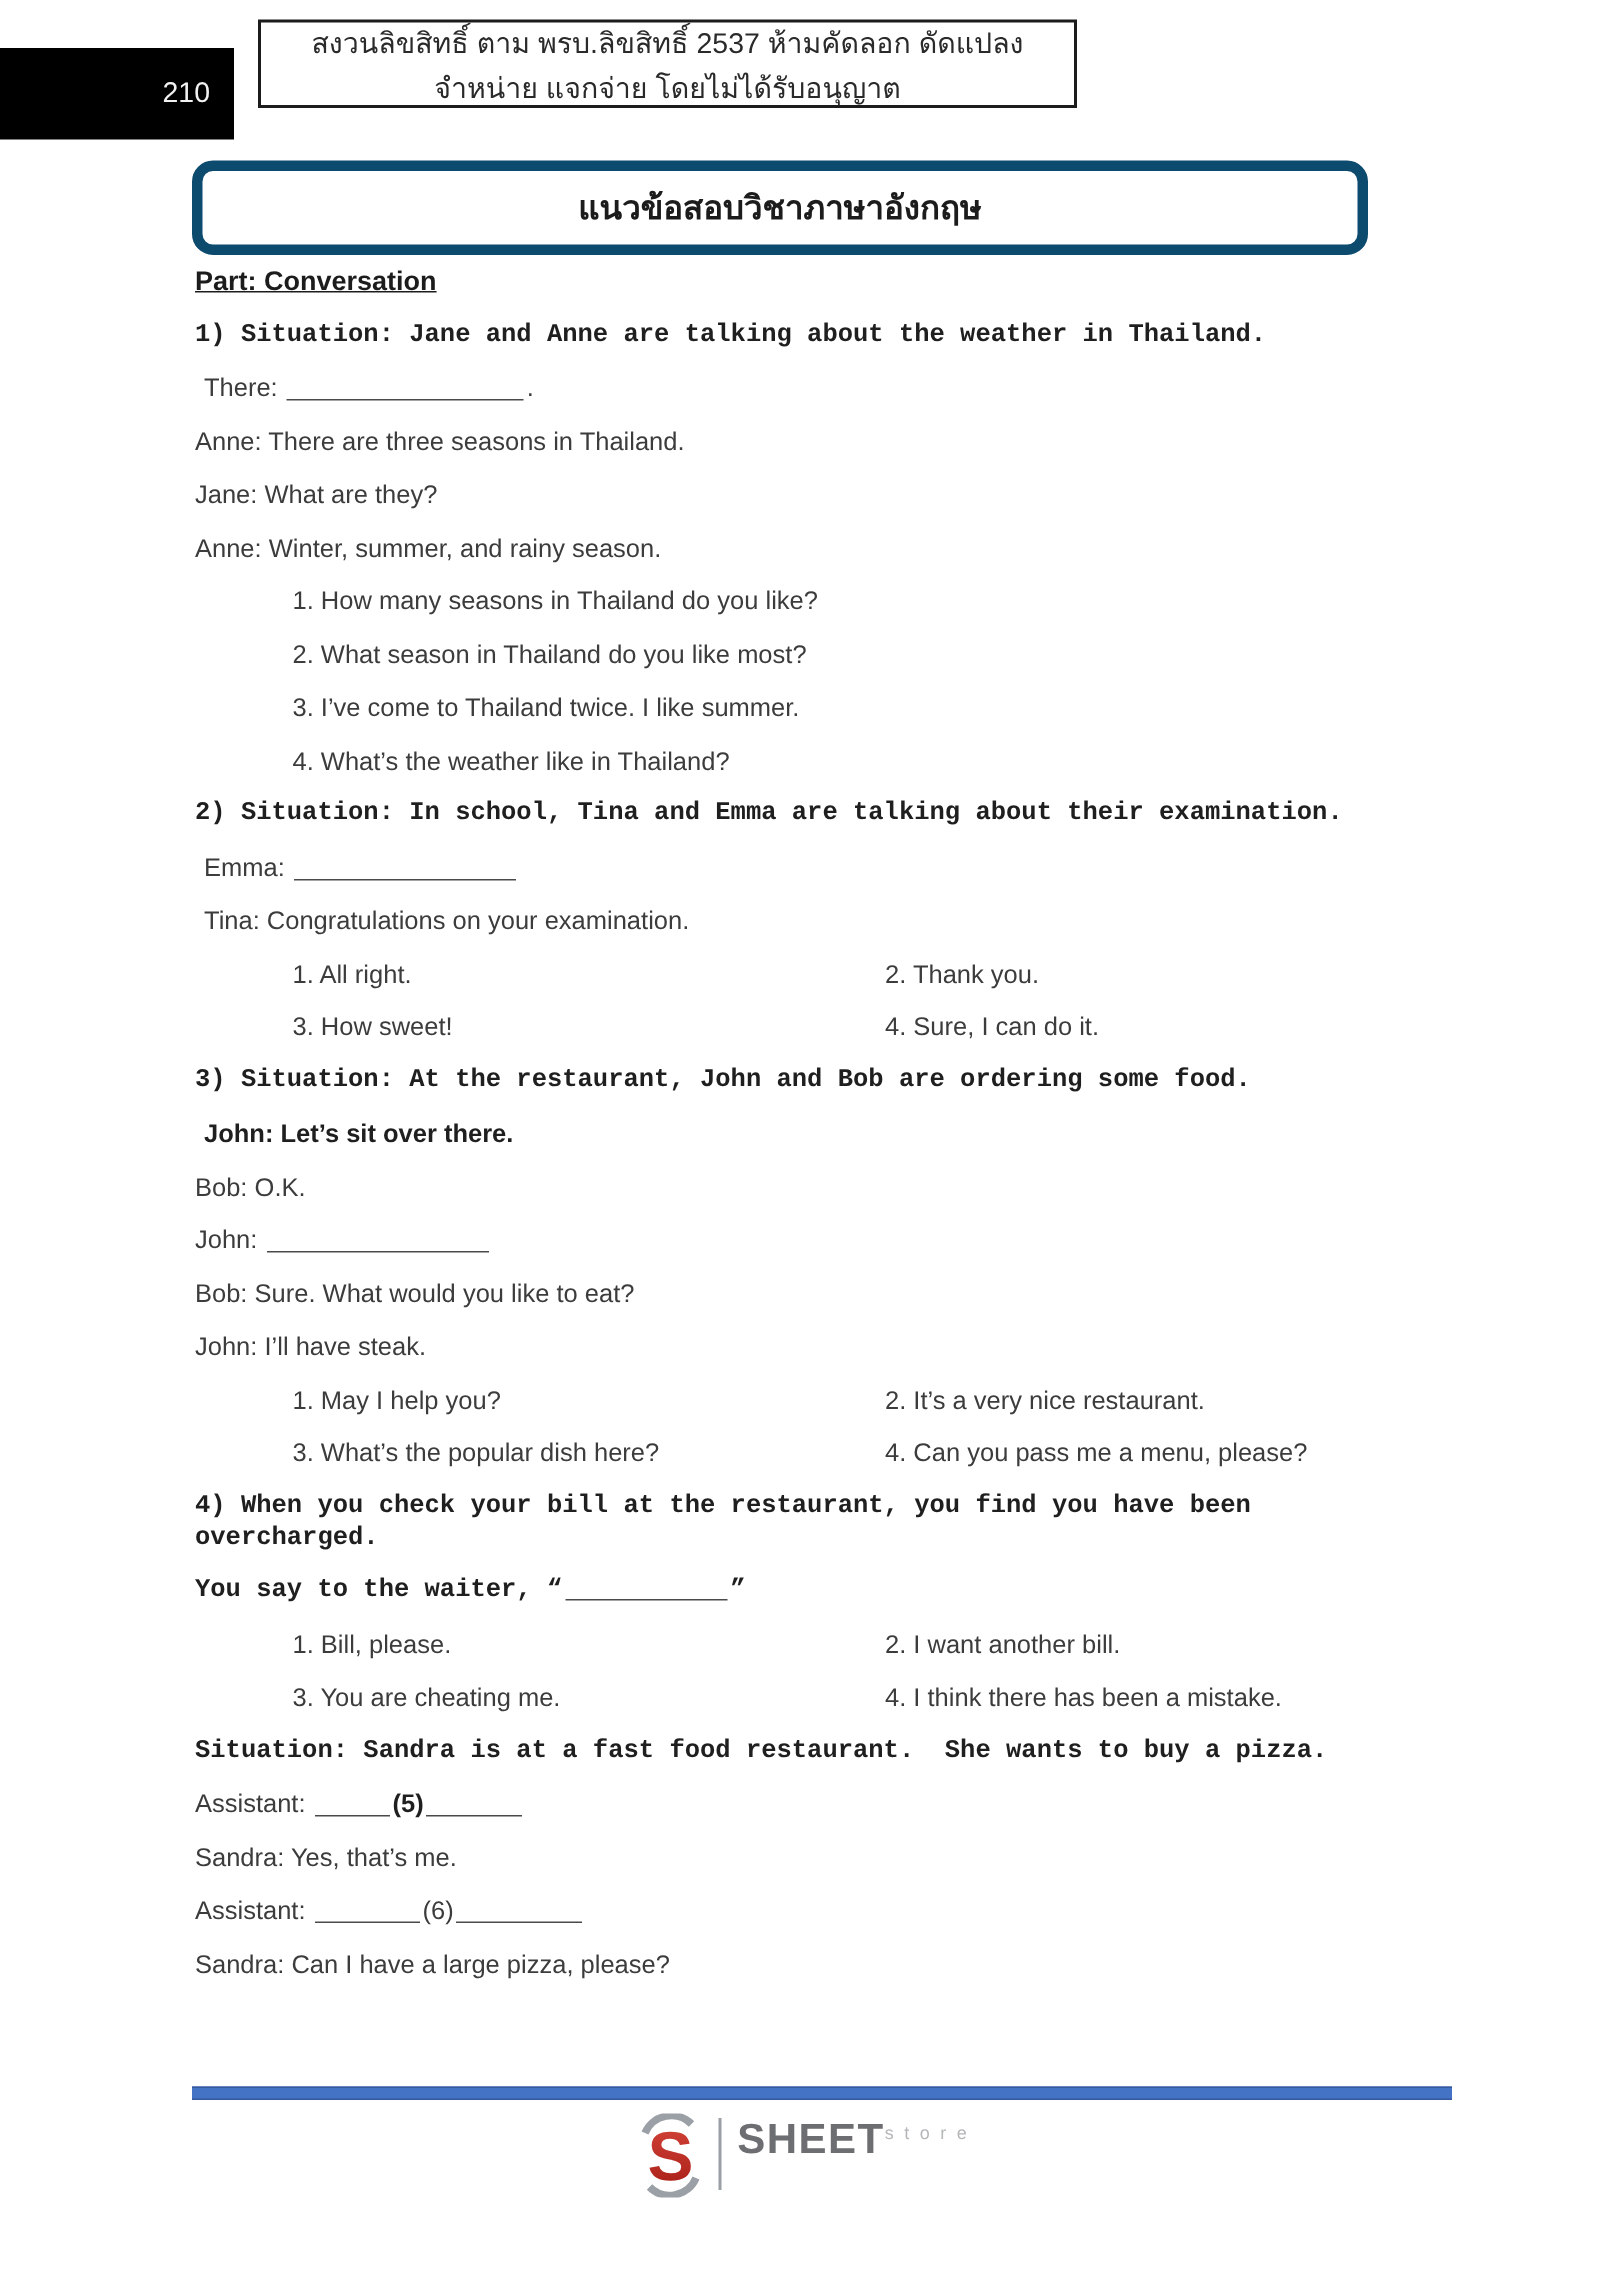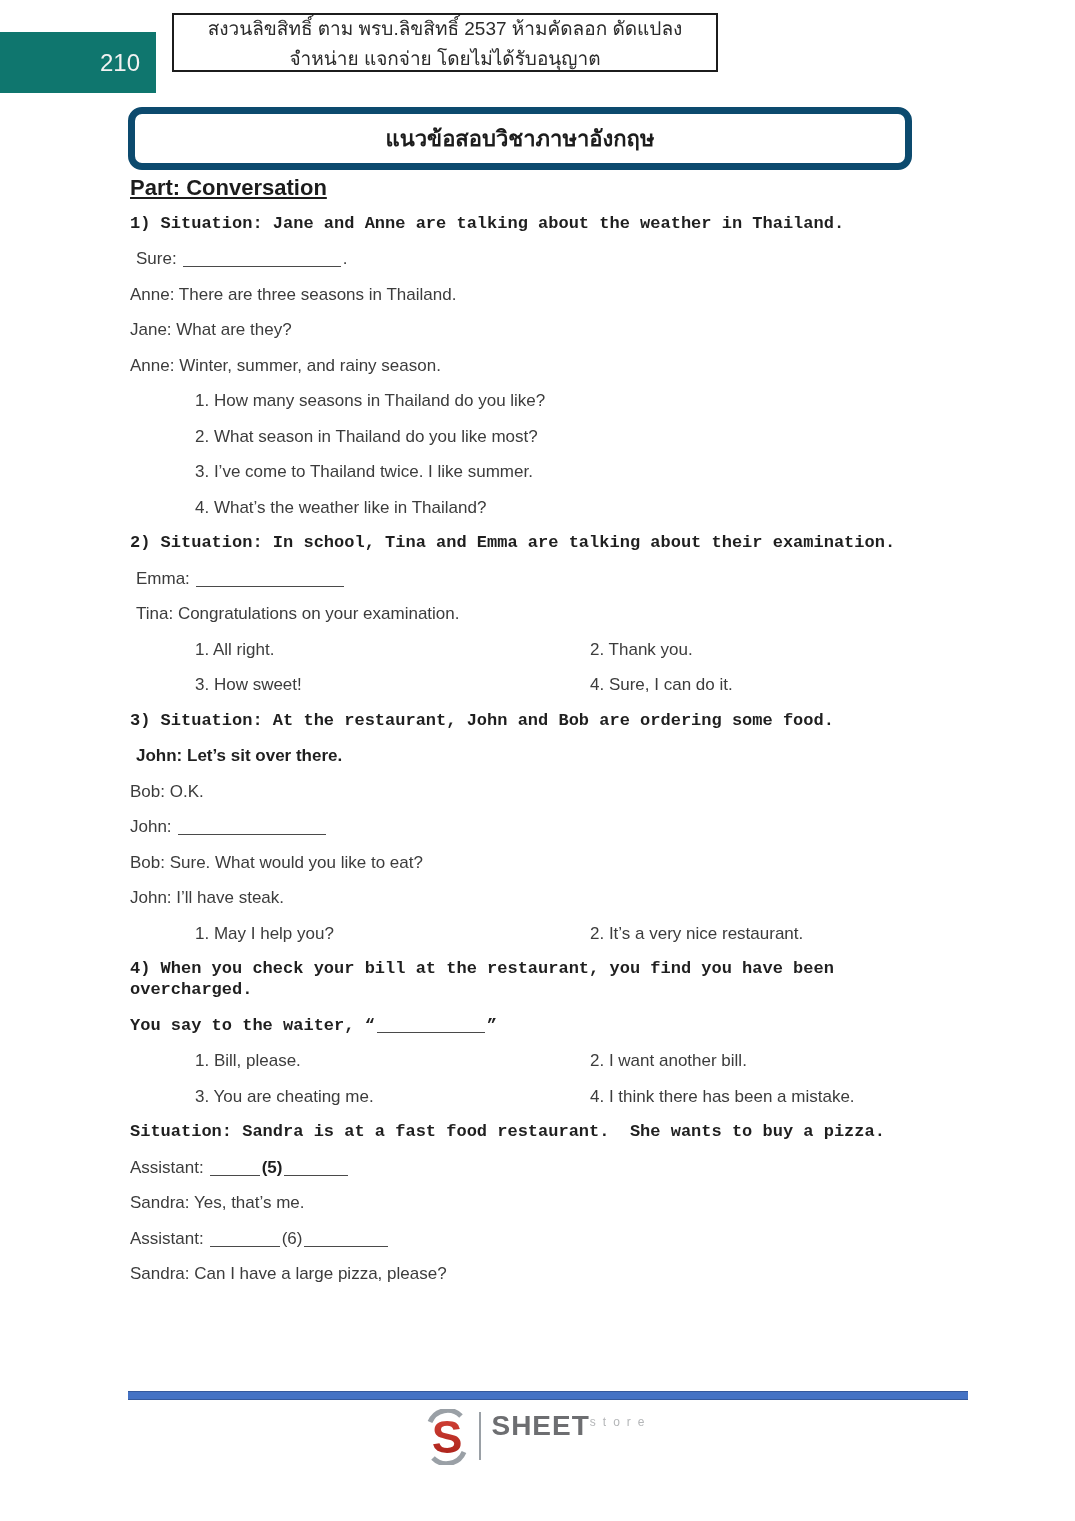--- a/index.html
+++ b/index.html
@@ -5,38 +5,38 @@
   * { margin:0; padding:0; box-sizing:border-box; }
   html,body { background:#ffffff; }
   body { font-family:"Liberation Sans", sans-serif; }
   .page {
     position:relative; width:1075px; height:1521px; background:#ffffff;
     overflow:hidden; margin:0 auto;
   }
   
   .pagenum-box {
     position:absolute; left:0; top:32px; width:156px; height:61px;
-    background:#0f766e; color:#f2f2f2; display:flex; align-items:center;
-    justify-content:flex-end; padding-right:16px; font-size:24px;
+    background:#000000; color:#f2f2f2; display:flex; align-items:center;
+    justify-content:flex-end; padding-right:16px; font-size:19px;
   }
   .copyright-box {
     position:absolute; left:172px; top:13px; width:546px; height:59px;
     border:2px solid #1c1c1c; display:flex; align-items:center; justify-content:center;
     font-size:19px; color:#2a2a2a; text-align:center;
   }
   .title-box {
     position:absolute; left:128px; top:107px; width:784px; height:63px;
     border:7px solid #0c4a6e; border-radius:14px;
     display:flex; align-items:flex-end; justify-content:center;
     padding-bottom:7px; font-weight:bold; font-size:22px; color:#1c1c1c;
   }
   
   .content { position:absolute; left:130px; top:177px; width:820px; }
   .line { font-size:17px; line-height:21px; color:#3c3c3c; margin:0 0 14.5px 0; white-space:pre-wrap; }
-  .part-heading { font-weight:bold; text-decoration:underline; color:#1c1c1c; font-size:22px; }
+  .part-heading { font-weight:bold; text-decoration:underline; color:#1c1c1c; font-size:18px; }
   .q-heading { font-weight:bold; color:#1f1f1f;font-family:Liberation Mono, monospace; }
   .dialog-indent { padding-left:6px; }
   .bold-line { font-weight:bold; color:#1f1f1f; }
   .opt-single { padding-left:65px; }
   .opt-row { display:grid; grid-template-columns:395px auto; padding-left:65px; }
   .blank {
     display:inline-block; border-bottom:1.6px solid #4a4a4a; height:17px;
     vertical-align:-3px; margin-left:6px; margin-right:2px;
   }
   .blank.no-gap { margin-left:2px; }
@@ -68,21 +68,21 @@
   <div class="title-box">
     <span>แนวข้อสอบวิชาภาษาอังกฤษ</span>
   </div>
 
   <div class="content">
 
     <div class="line part-heading">Part: Conversation</div>
 
     <div>
       <div class="line q-heading">1) Situation: Jane and Anne are talking about the weather in Thailand.</div>
-      <div class="line dialog-indent"><span>Sure:</span><span class="blank" style="width:158px"></span><span>.</span></div>
+      <div class="line dialog-indent"><span>There:</span><span class="blank" style="width:158px"></span><span>.</span></div>
       <div class="line">Anne: There are three seasons in Thailand.</div>
       <div class="line">Jane: What are they?</div>
       <div class="line">Anne: Winter, summer, and rainy season.</div>
       <div class="line opt-single">1. How many seasons in Thailand do you like?</div>
       <div class="line opt-single">2. What season in Thailand do you like most?</div>
       <div class="line opt-single">3. I’ve come to Thailand twice. I like summer.</div>
       <div class="line opt-single">4. What’s the weather like in Thailand?</div>
     </div>
 
     <div>
@@ -102,20 +102,24 @@
     <div>
       <div class="line q-heading">3) Situation: At the restaurant, John and Bob are ordering some food.</div>
       <div class="line dialog-indent bold-line">John: Let’s sit over there.</div>
       <div class="line">Bob: O.K.</div>
       <div class="line"><span>John:</span><span class="blank" style="width:148px"></span></div>
       <div class="line">Bob: Sure. What would you like to eat?</div>
       <div class="line">John: I’ll have steak.</div>
       <div class="line opt-row">
         <span>1. May I help you?</span>
         <span>2. It’s a very nice restaurant.</span>
+      </div>
+      <div class="line opt-row">
+        <span>3. What’s the popular dish here?</span>
+        <span>4. Can you pass me a menu, please?</span>
       </div>
     </div>
 
     <div>
       <div class="line q-heading">4) When you check your bill at the restaurant, you find you have been overcharged.</div>
       <div class="line q-heading"><span>You say to the waiter, “</span><span class="blank no-gap" style="width:108px"></span><span>”</span></div>
       <div class="line opt-row">
         <span>1. Bill, please.</span>
         <span>2. I want another bill.</span>
       </div>

